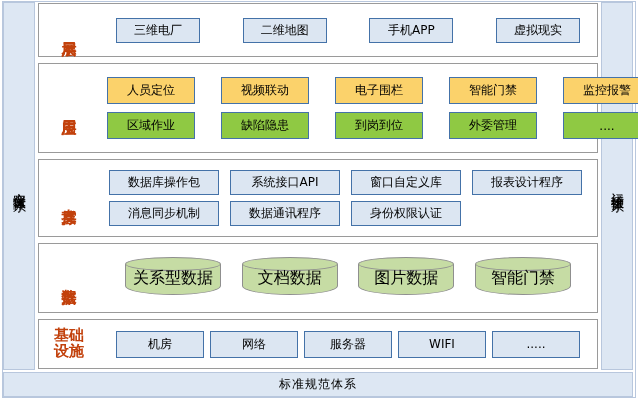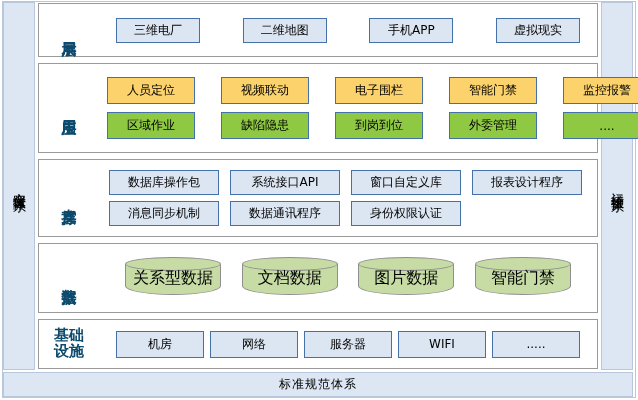--- a/index.html
+++ b/index.html
@@ -91,21 +91,21 @@
   }
 
   .layer-title {
     width: 60px;
     flex: 0 0 60px;
     display: flex;
     align-items: center;
     justify-content: center;
     font-size: 15px;
     font-weight: bold;
-    color: #0c4a6e;
+    color: #c2410c;
     line-height: 1.08;
     letter-spacing: 0px;
     text-align: center;
   }
   .layer-title .t-vert {
     writing-mode: vertical-rl;
     text-orientation: upright;
     letter-spacing: 1px;
   }
   .layer-title .t-two {

